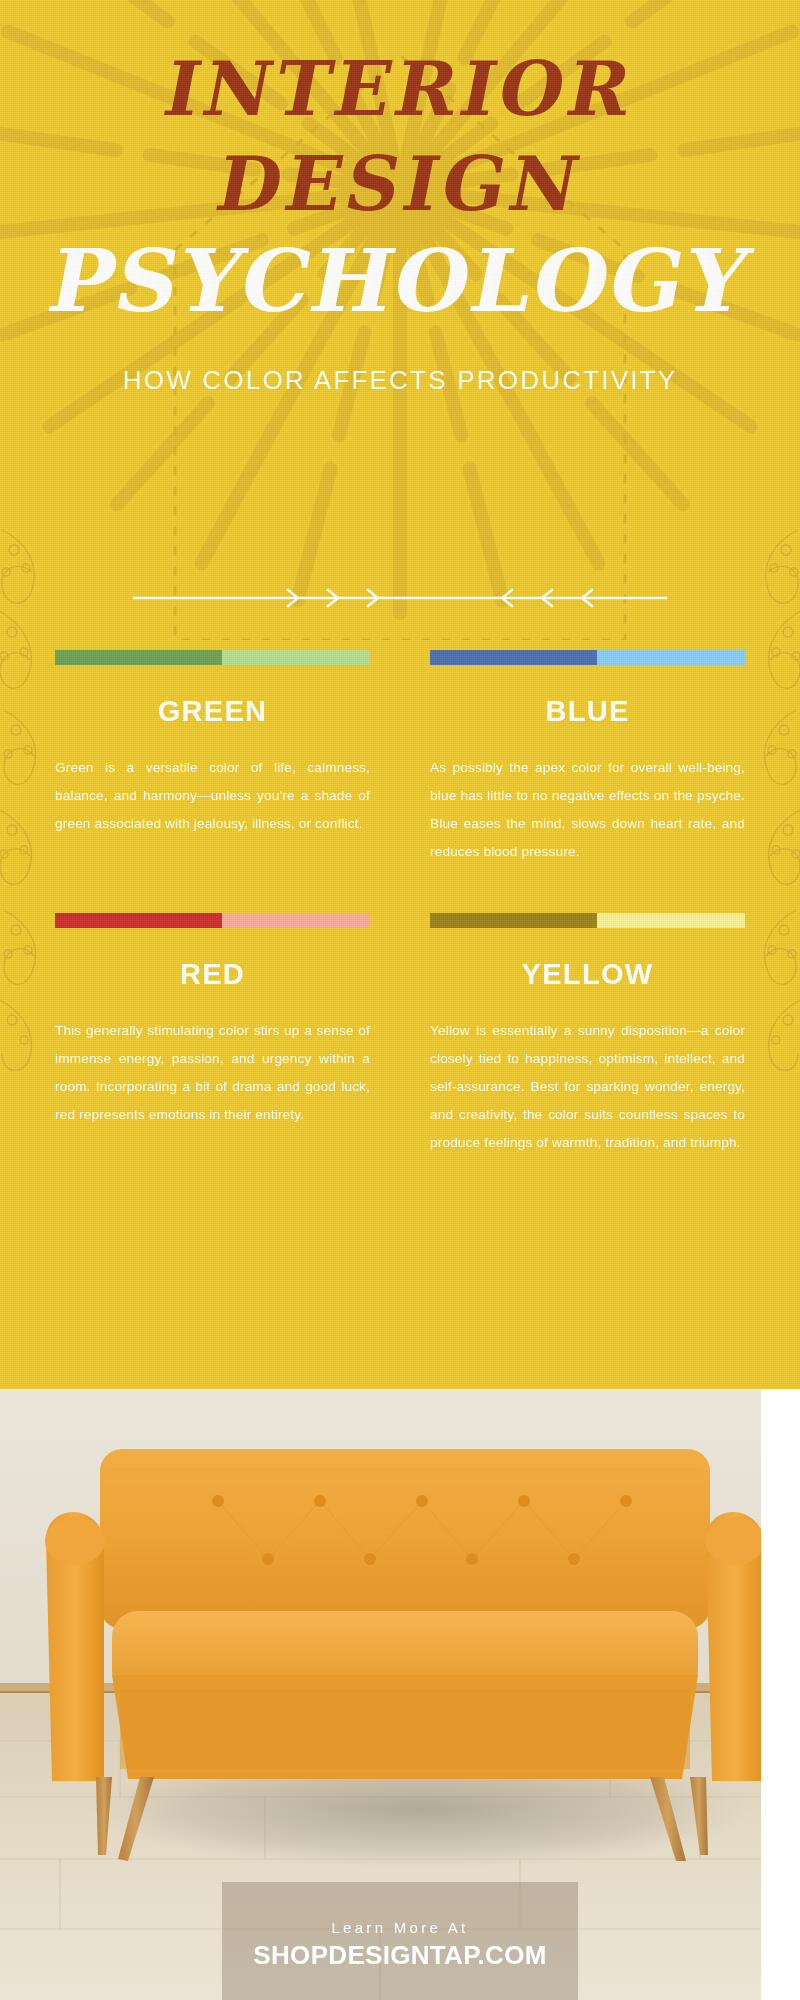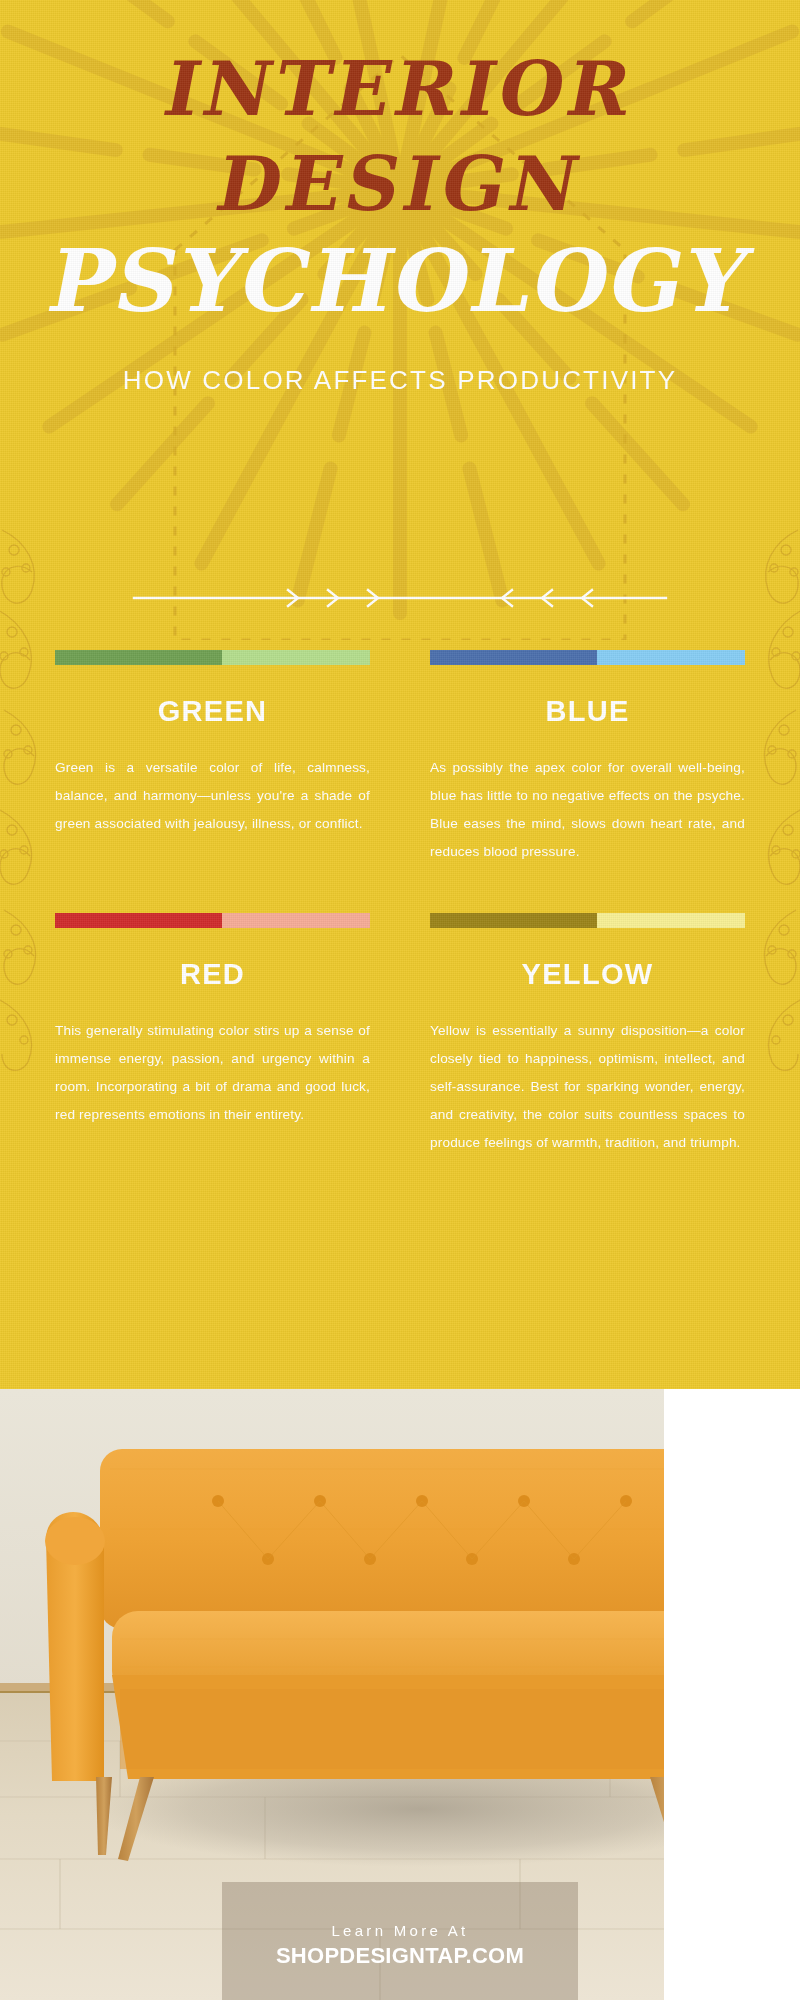--- a/index.html
+++ b/index.html
@@ -124,21 +124,21 @@
     line-height:2.05;
     text-align:justify;
     letter-spacing:.012em;
     font-weight:400;
   }
 
   
   .photo {
     position:absolute;
     left:0; top:1389px;
-    width:664px; height:611px;
+    width:761px; height:611px;
     overflow:hidden;
     background:#4d7c0f;
   }
 
   
   .footer-plate {
     position:absolute;
     left:222px; bottom:0;
     width:356px; height:118px;
     background:rgba(120,102,82,.34);
@@ -151,21 +151,21 @@
   }
   .footer-small {
     color:#ffffff;
     font-size:15px;
     letter-spacing:.22em;
     font-weight:400;
     margin-bottom:4px;
   }
   .footer-big {
     color:#ffffff;
-    font-size:22px;
+    font-size:26px;
     font-weight:700;
     letter-spacing:.012em;
   }
 </style>
 </head>
 <body>
 
 <div id="page">
 
   <div class="yellow-panel">

